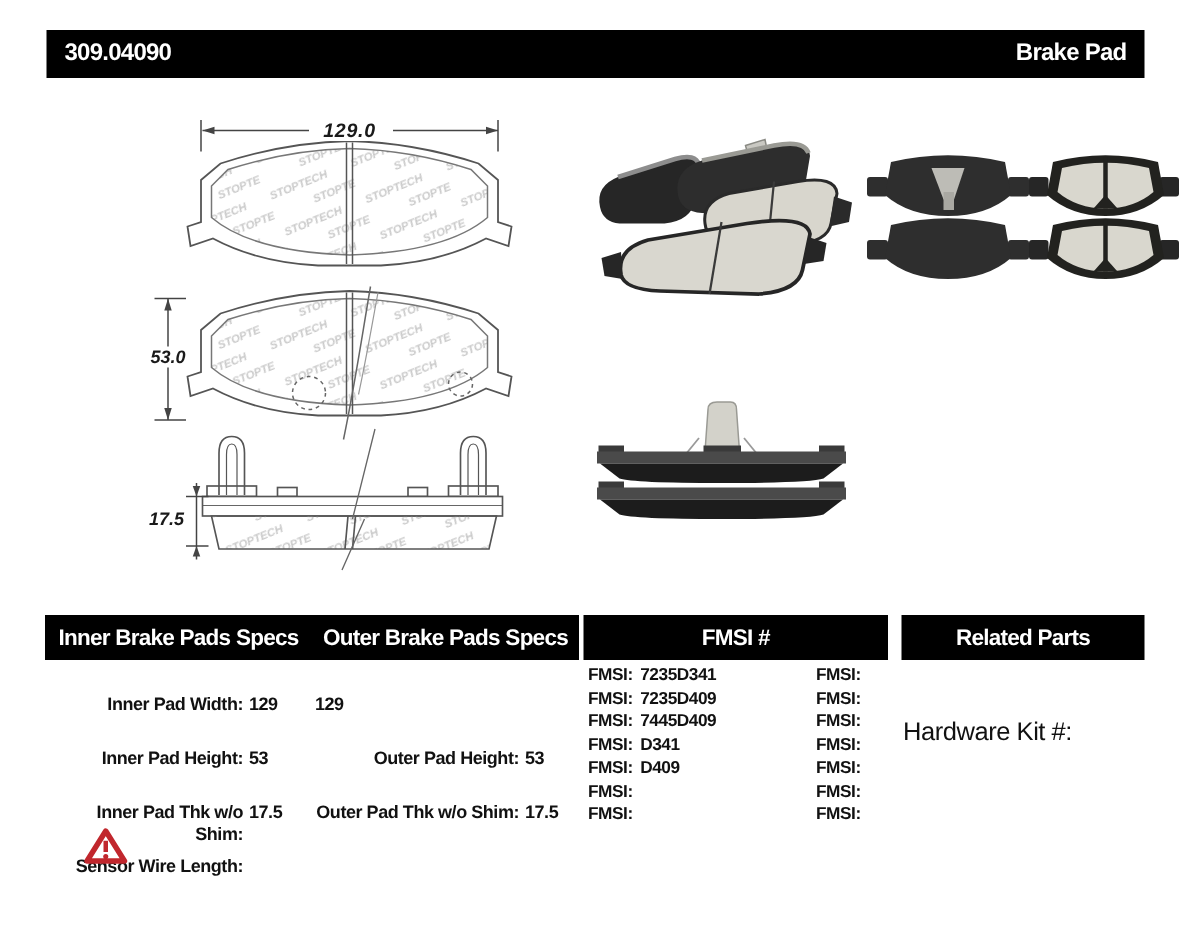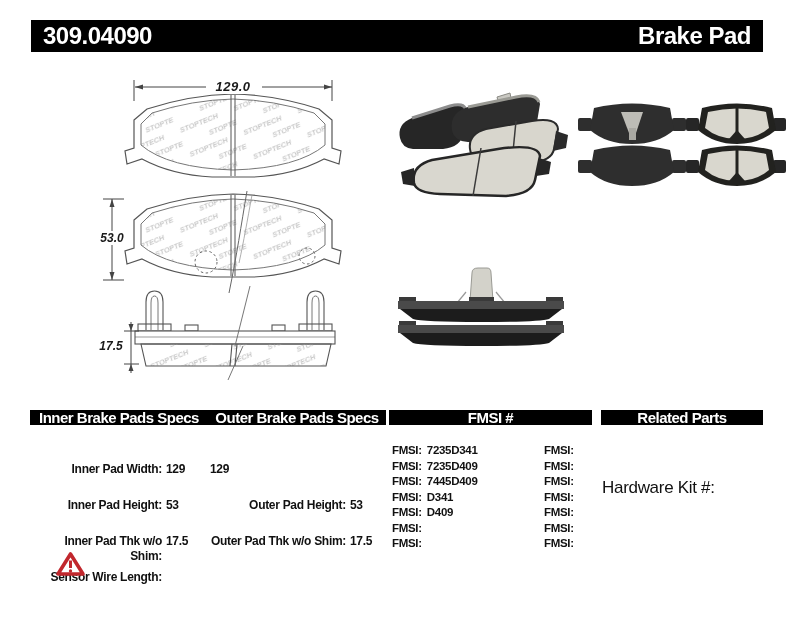--- a/index.html
+++ b/index.html
@@ -3,27 +3,27 @@
 <meta charset="utf-8">
 <style>
   html,body{margin:0;padding:0;background:#ffffff;}
   .page{position:relative;width:800px;height:619px;background:#ffffff;
         font-family:"Liberation Sans",sans-serif;overflow:hidden;}
 
   
   .header-bar{position:absolute;left:31px;top:20px;width:732px;height:32px;
         background:#000;color:#fff;display:flex;justify-content:space-between;
         align-items:center;box-sizing:border-box;padding:0 12px;
-        font-weight:bold;font-size:24px;letter-spacing:-0.5px;}
+        font-weight:bold;font-size:16px;letter-spacing:-0.5px;}
 
   
   .figure-svg{position:absolute;left:0;top:60px;}
 
   
-  .tbl-hdr{position:absolute;top:410px;height:15px;background:#000;color:#fff;
+  .tbl-hdr{position:absolute;top:410px;height:30px;background:#000;color:#fff;
         font-weight:bold;font-size:15px;letter-spacing:-0.5px;
         display:flex;align-items:center;justify-content:center;}
   #specs-hdr{left:30px;width:356px;}
   #specs-hdr .half{flex:1;text-align:center;}
   #fmsi-hdr{left:389px;width:203px;align-items:center;}
   #related-hdr{left:601px;width:162px;}
 
   
   .spec-col{position:absolute;top:442px;font-size:12px;font-weight:bold;
         color:#111;letter-spacing:-0.3px;}

